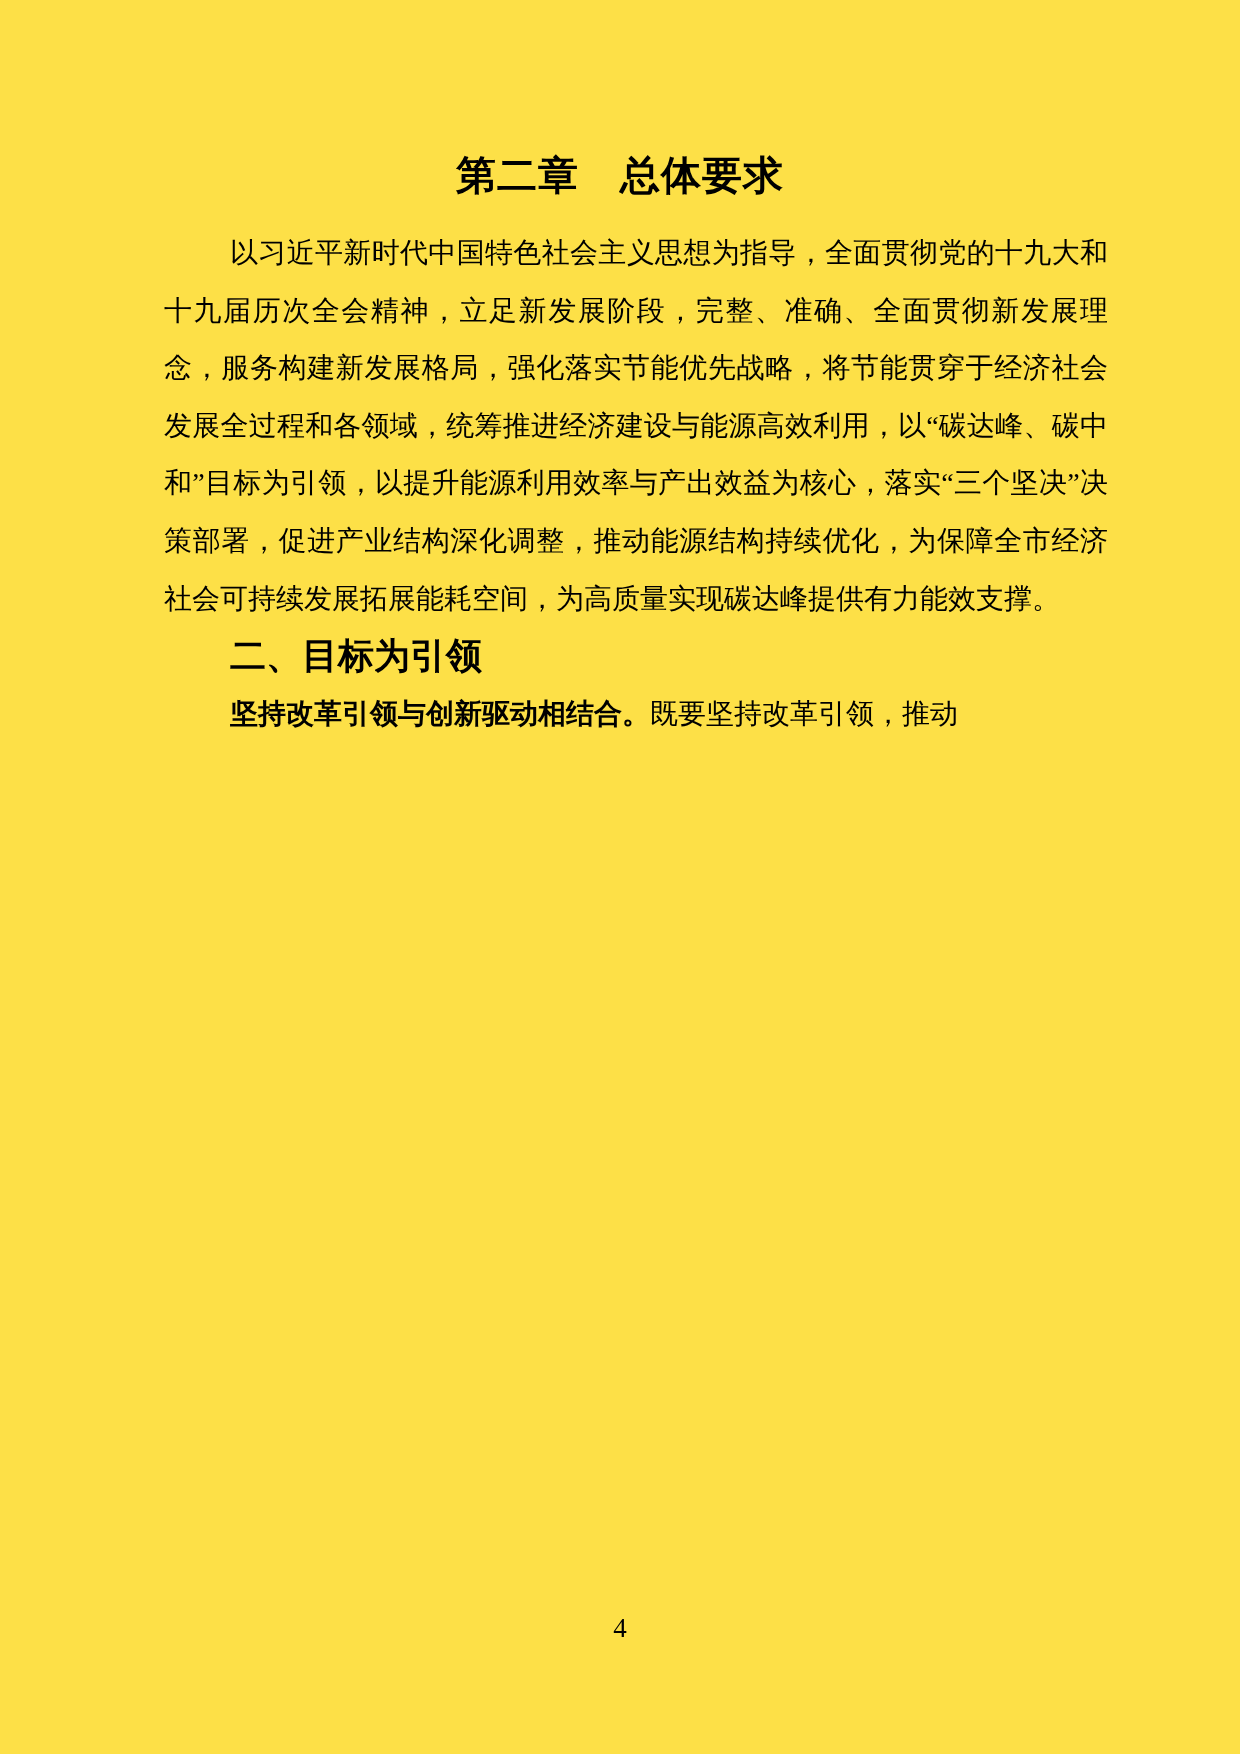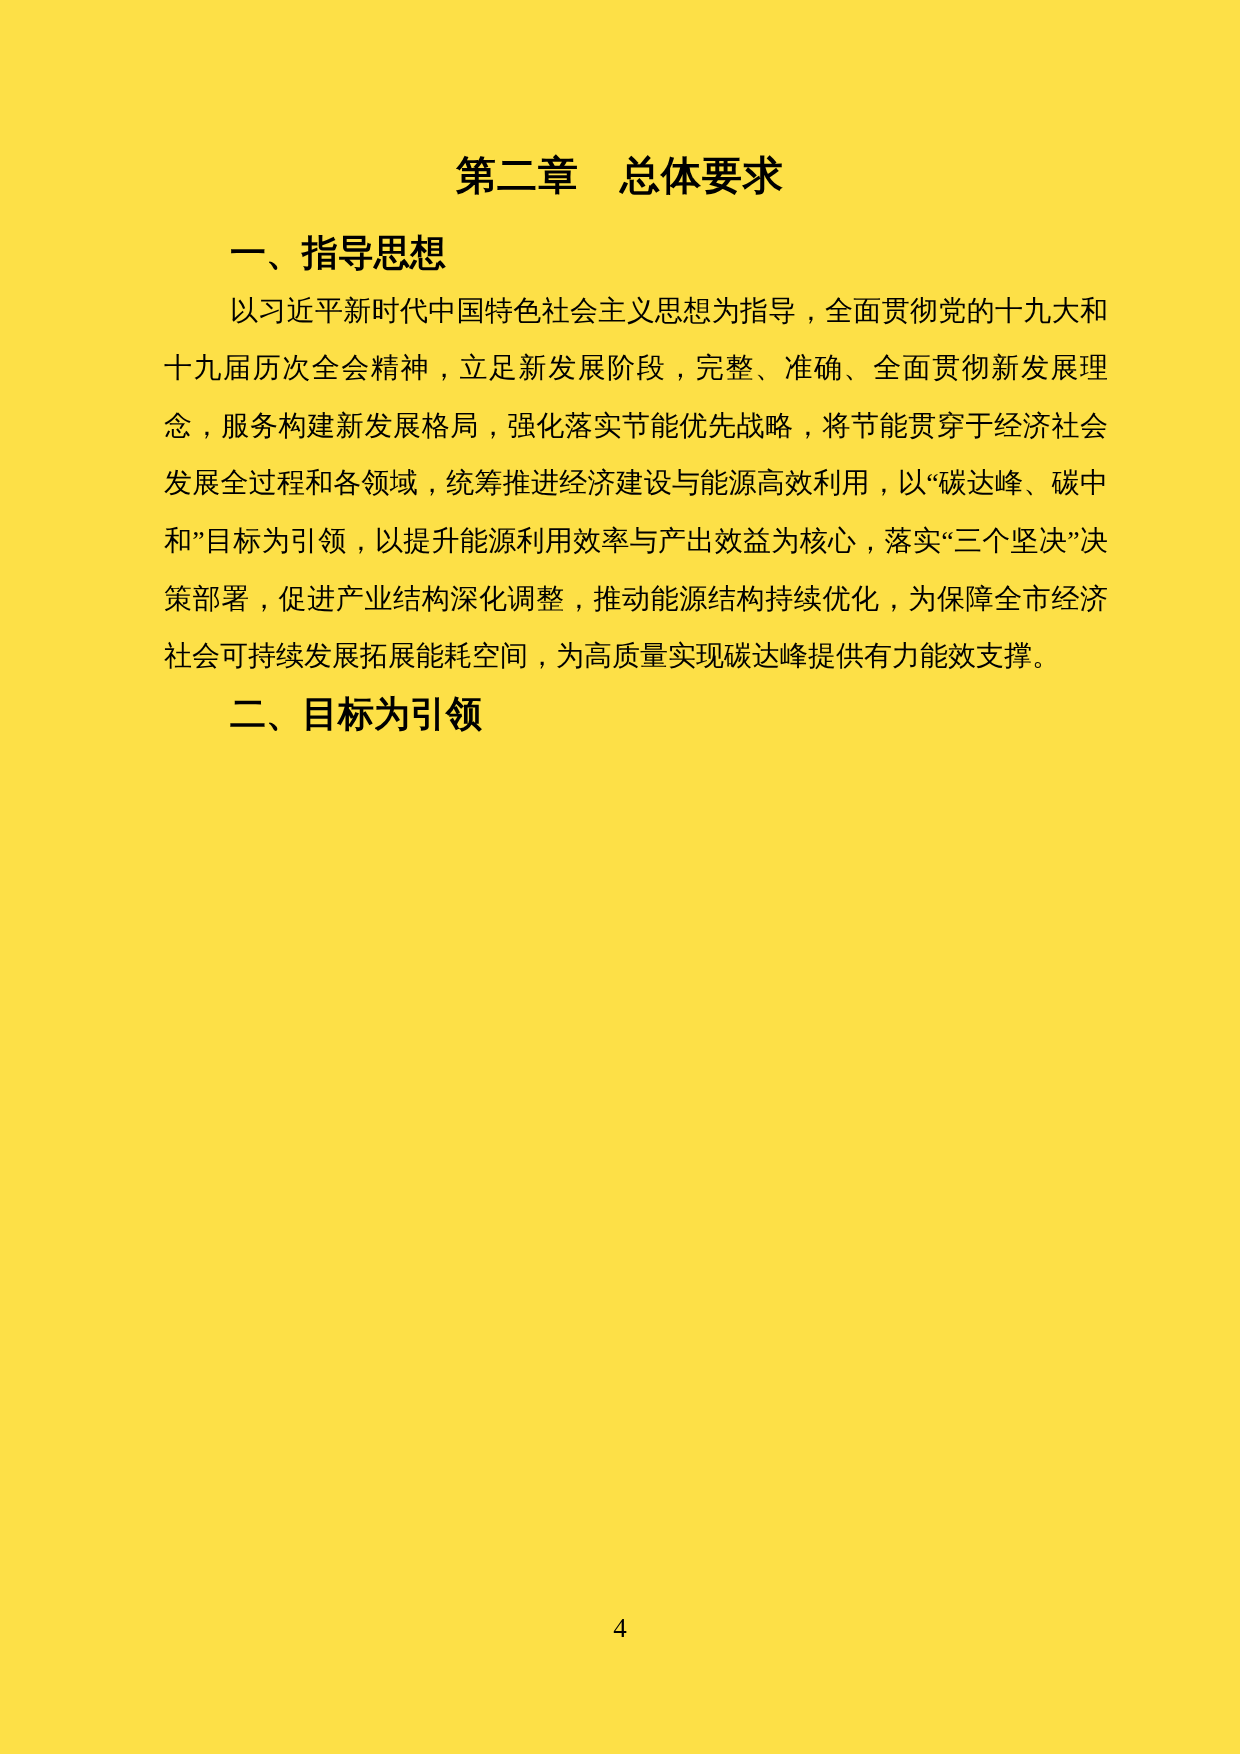--- a/index.html
+++ b/index.html
@@ -63,26 +63,26 @@
 </style>
 </head>
 <body>
 
 <div class="page">
 
   <div class="doc-title">第二章　总体要求</div>
 
   <div class="content">
 
-    <h2 class="section-heading">一、指导思想</h2>
 
     <p class="body-para"><span class="bold-lead"></span><span>以习近平新时代中国特色社会主义思想为指导，全面贯彻党的十九大和十九届历次全会精神，立足新发展阶段，完整、准确、全面贯彻新发展理念，服务构建新发展格局，强化落实节能优先战略，将节能贯穿于经济社会发展全过程和各领域，统筹推进经济建设与能源高效利用，以“碳达峰、碳中和”目标为引领，以提升能源利用效率与产出效益为核心，落实“三个坚决”决策部署，促进产业结构深化调整，推动能源结构持续优化，为保障全市经济社会可持续发展拓展能耗空间，为高质量实现碳达峰提供有力能效支撑。</span></p>
 
     <h2 class="section-heading">二、目标为引领</h2>
 
 
 
+    <p class="body-para"><span class="bold-lead">坚持改革引领与创新驱动相结合。</span><span>既要坚持改革引领，推动</span></p>
 
   </div>
 
   <div class="page-number">4</div>
 
 </div>
 
 </body></html>

